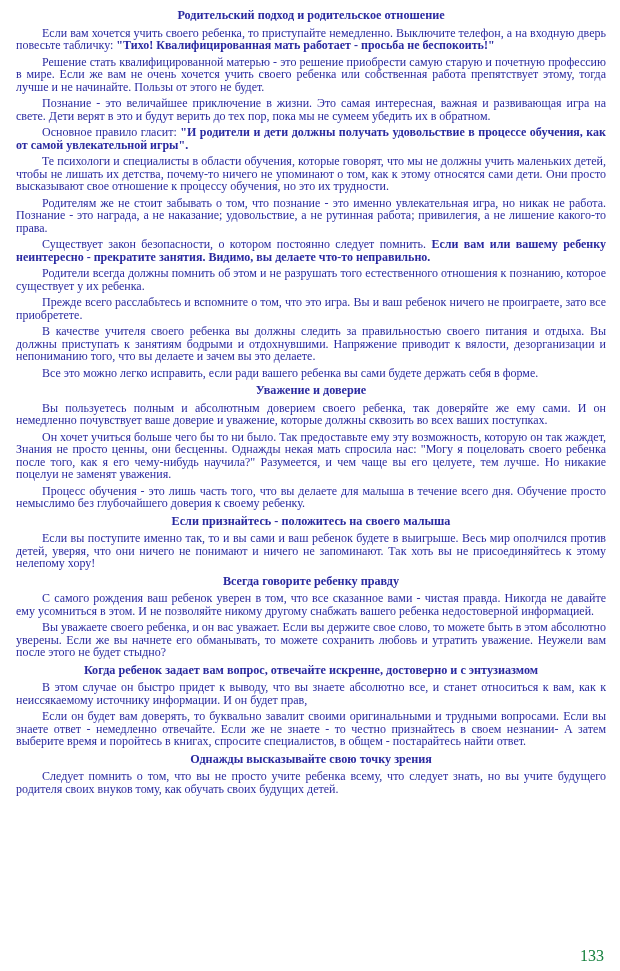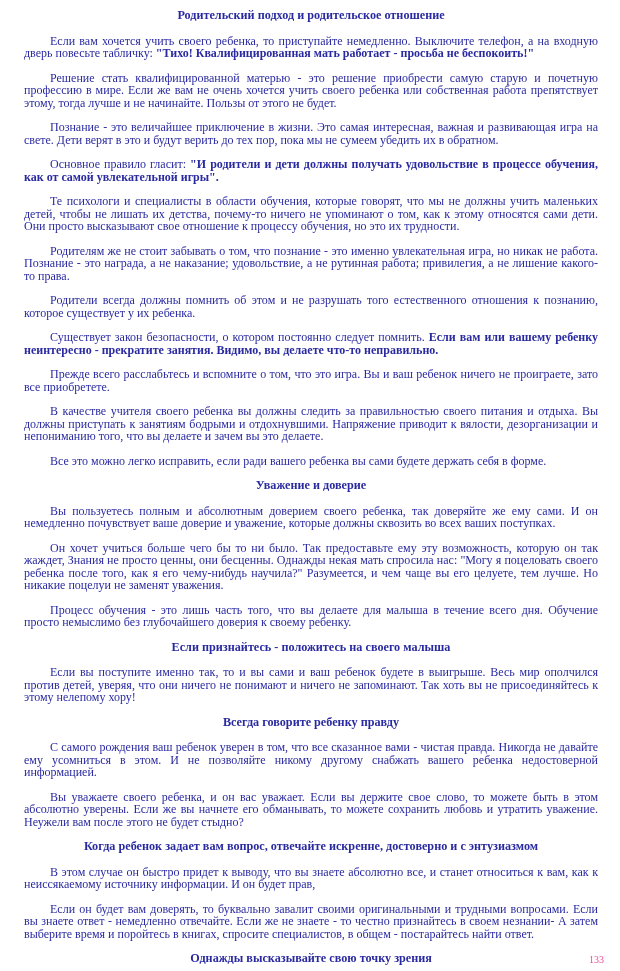--- a/index.html
+++ b/index.html
@@ -20,50 +20,50 @@
     overflow: hidden;
   }
   .heading {
     font-weight: bold;
     text-align: center;
     font-size: 12.2px;
     line-height: 13.5px;
     margin: 5px 0 3px 0;
   }
   p.para {
-    margin: 12px;
+    margin: 4px;
     text-indent: 26px;
     text-align: justify;
     font-size: 12px;
     line-height: 12.5px;
   }
   .b { font-weight: bold; }
   .i { }
   .page-number {
     position: absolute;
     right: 16px;
     bottom: 6px;
-    font-size: 10px;
-    color: #ec4899;
+    font-size: 16px;
+    color: #15803d;
   }
 </style>
 </head>
 <body style="color: rgb(42, 42, 160); background: rgb(255, 255, 255);">
 
 <div class="page">
   <div id="content">
       <div class="heading">Родительский подход и родительское отношение</div>
       <p class="para"><span>Если вам хочется учить своего ребенка, то приступайте немедленно. Выключите телефон, а на входную дверь повесьте табличку: </span><span class="b">"Тихо! Квалифицированная мать работает - просьба не беспокоить!"</span></p>
       <p class="para"><span>Решение стать квалифицированной матерью - это решение приобрести самую старую и почетную профессию в мире. Если же вам не очень хочется учить своего ребенка или собственная работа препятствует этому, тогда лучше и не начинайте. Пользы от этого не будет.</span></p>
       <p class="para"><span>Познание - это величайшее приключение в жизни. Это самая интересная, важная и развивающая игра на свете. Дети верят в это и будут верить до тех пор, пока мы не сумеем убедить их в обратном.</span></p>
       <p class="para"><span class="i">Основное правило гласит: </span><span class="b i">"И родители и дети должны получать удовольствие в процессе обучения, как от самой увлекательной игры".</span></p>
       <p class="para"><span>Те психологи и специалисты в области обучения, которые говорят, что мы не должны учить маленьких детей, чтобы не лишать их детства, почему-то ничего не упоминают о том, как к этому относятся сами дети. Они просто высказывают свое отношение к процессу обучения, но это их трудности.</span></p>
       <p class="para"><span>Родителям же не стоит забывать о том, что познание - это именно увлекательная игра, но никак не работа. Познание - это награда, а не наказание; удовольствие, а не рутинная работа; привилегия, а не лишение какого-то права.</span></p>
+      <p class="para"><span class="i">Существует закон безопасности, о котором постоянно следует помнить. </span><span class="b i">Если вам или вашему ребенку неинтересно - прекратите занятия. Видимо, вы делаете что-то неправильно.</span></p>
       <p class="para"><span>Родители всегда должны помнить об этом и не разрушать того естественного отношения к познанию, которое существует у их ребенка.</span></p>
-      <p class="para"><span class="i">Существует закон безопасности, о котором постоянно следует помнить. </span><span class="b i">Если вам или вашему ребенку неинтересно - прекратите занятия. Видимо, вы делаете что-то неправильно.</span></p>
       <p class="para"><span>Прежде всего расслабьтесь и вспомните о том, что это игра. Вы и ваш ребенок ничего не проиграете, зато все приобретете.</span></p>
       <p class="para"><span>В качестве учителя своего ребенка вы должны следить за правильностью своего питания и отдыха. Вы должны приступать к занятиям бодрыми и отдохнувшими. Напряжение приводит к вялости, дезорганизации и непониманию того, что вы делаете и зачем вы это делаете.</span></p>
       <p class="para"><span>Все это можно легко исправить, если ради вашего ребенка вы сами будете держать себя в форме.</span></p>
       <div class="heading">Уважение и доверие</div>
       <p class="para"><span>Вы пользуетесь полным и абсолютным доверием своего ребенка, так доверяйте же ему сами. И он немедленно почувствует ваше доверие и уважение, которые должны сквозить во всех ваших поступках.</span></p>
       <p class="para"><span>Он хочет учиться больше чего бы то ни было. Так предоставьте ему эту возможность, которую он так жаждет, Знания не просто ценны, они бесценны. Однажды некая мать спросила нас: "Могу я поцеловать своего ребенка после того, как я его чему-нибудь научила?" Разумеется, и чем чаще вы его целуете, тем лучше. Но никакие поцелуи не заменят уважения.</span></p>
       <p class="para"><span>Процесс обучения - это лишь часть того, что вы делаете для малыша в течение всего дня. Обучение просто немыслимо без глубочайшего доверия к своему ребенку.</span></p>
       <div class="heading">Если признайтесь - положитесь на своего малыша</div>
       <p class="para"><span>Если вы поступите именно так, то и вы сами и ваш ребенок будете в выигрыше. Весь мир ополчился против детей, уверяя, что они ничего не понимают и ничего не запоминают. Так хоть вы не присоединяйтесь к этому нелепому хору!</span></p>
       <div class="heading">Всегда говорите ребенку правду</div>

